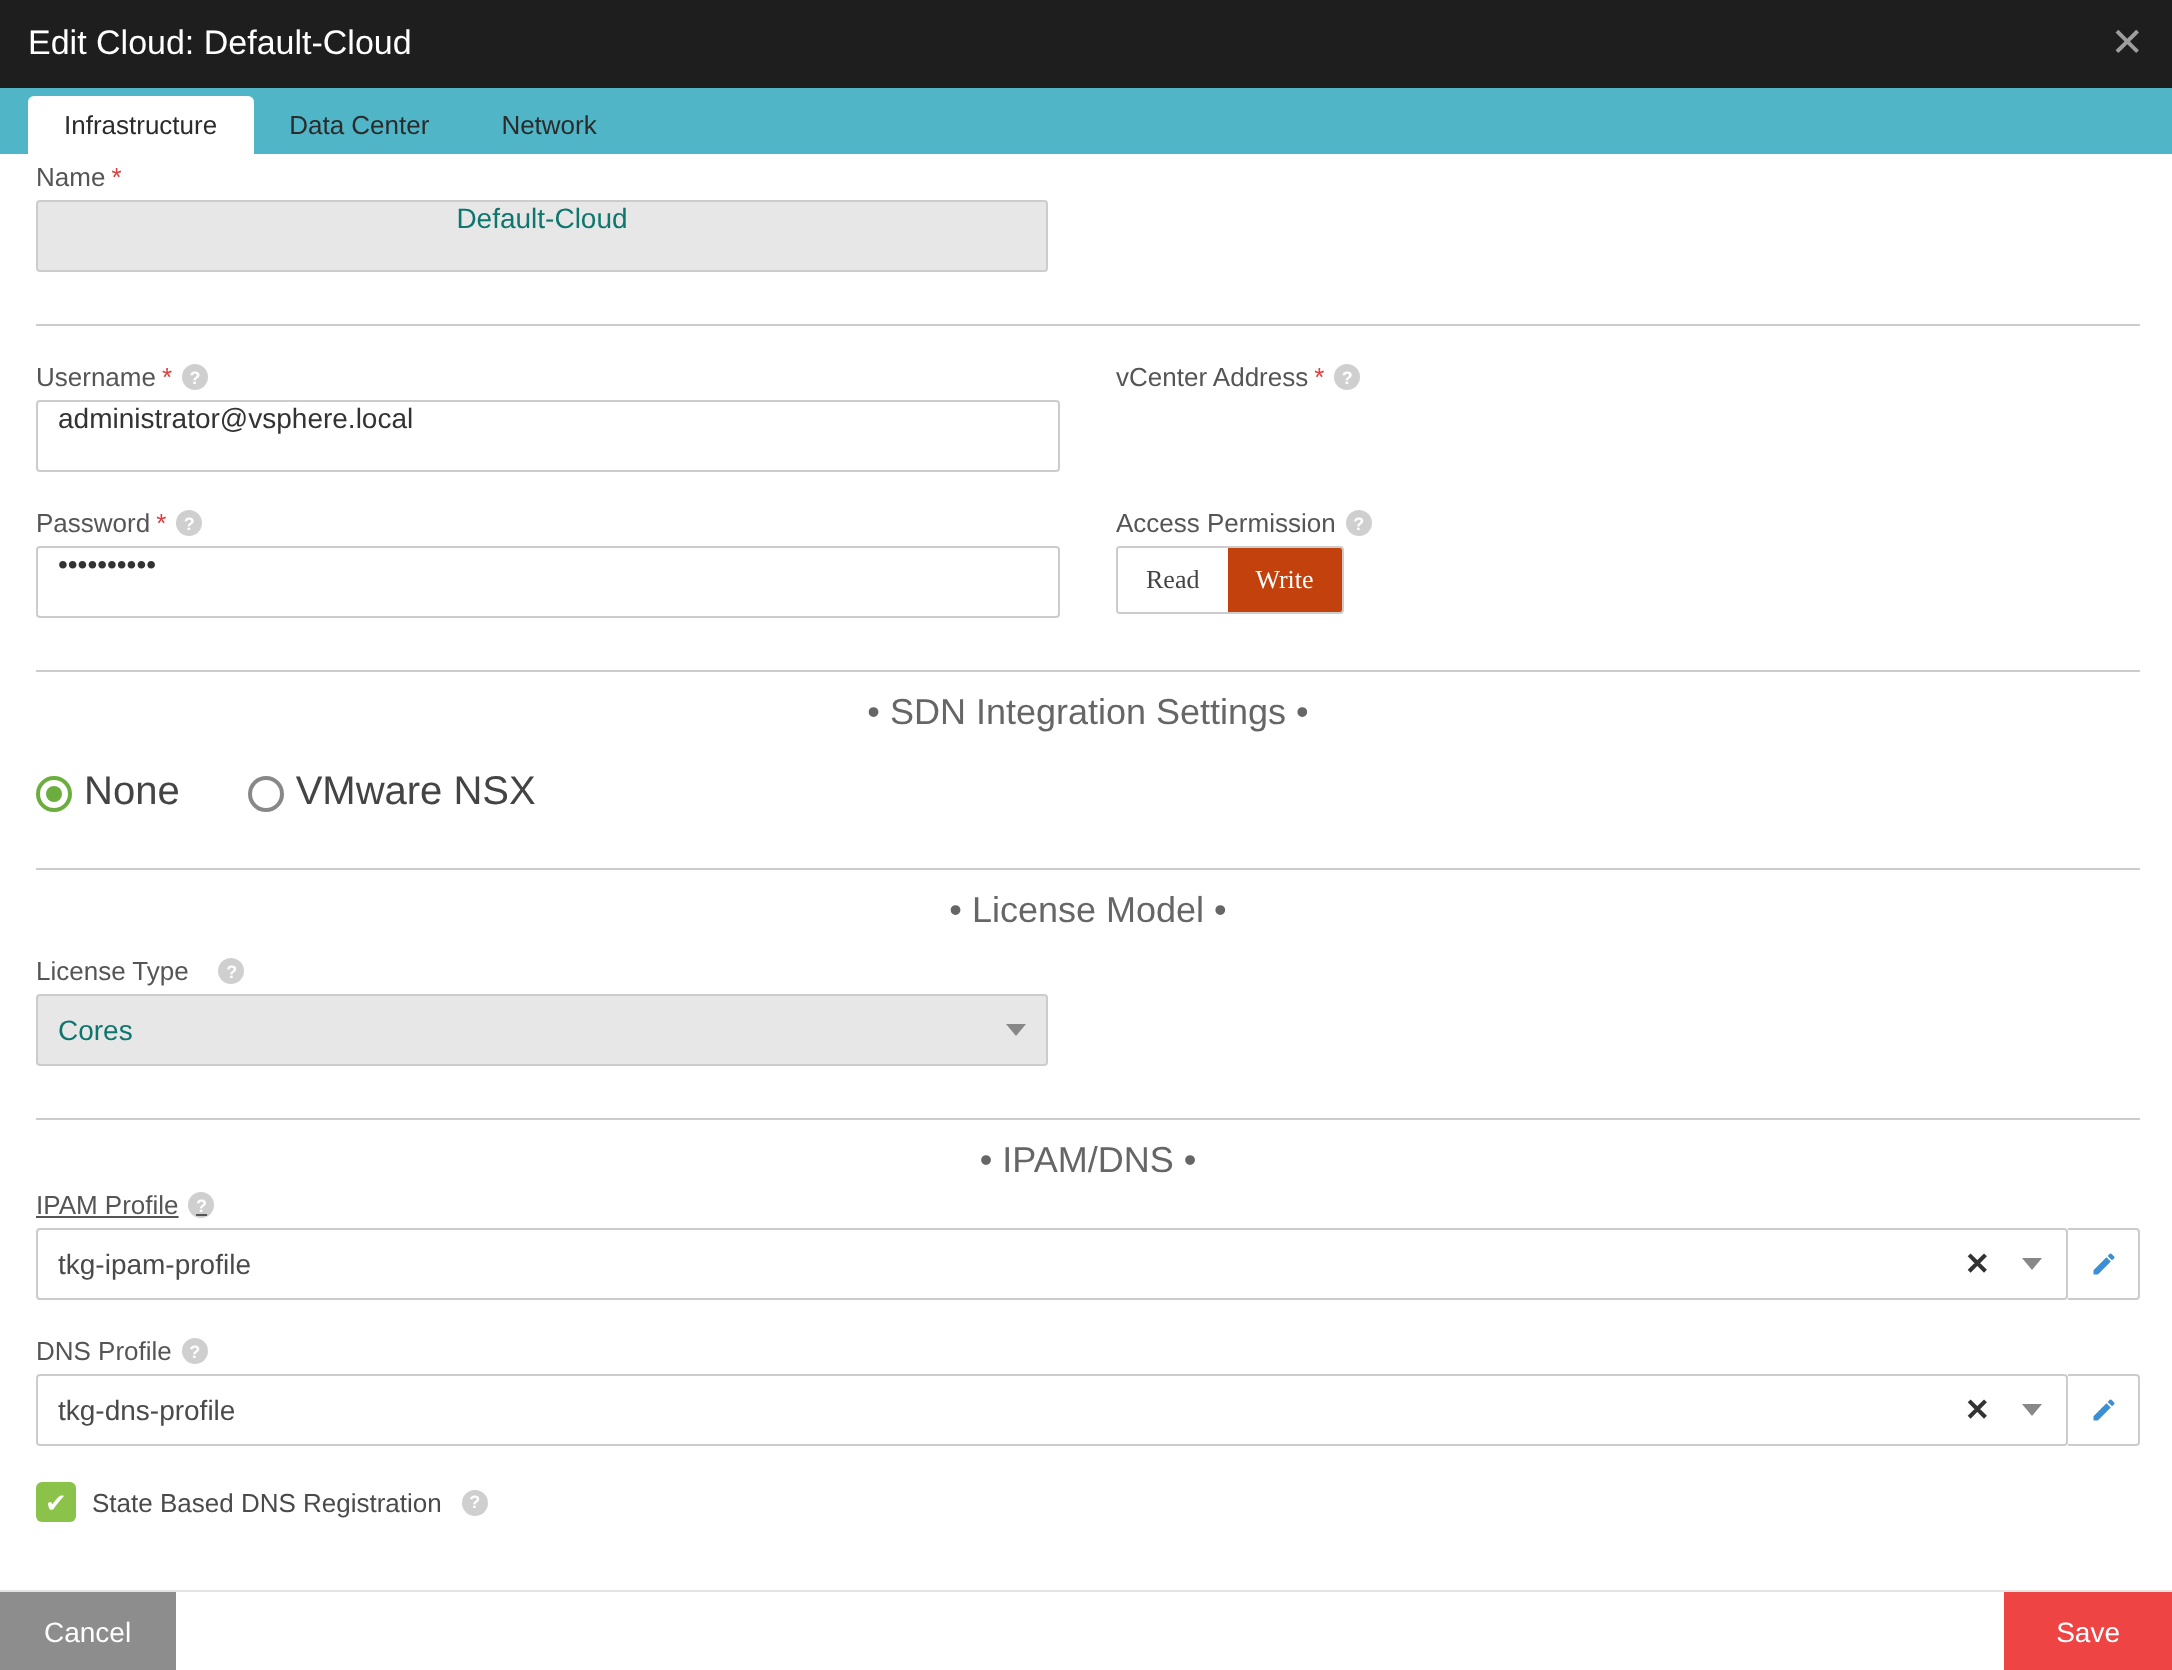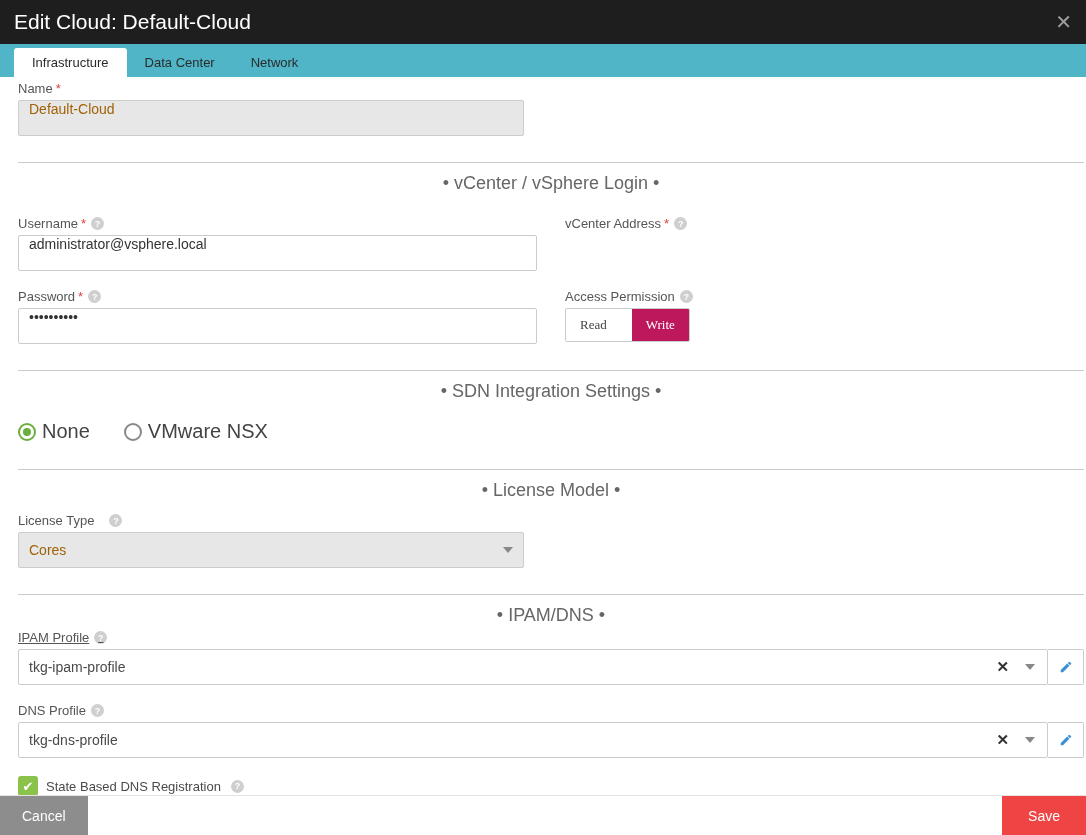--- a/index.html
+++ b/index.html
@@ -16,21 +16,21 @@
   .header {
     background: #1e1e1e;
     height: 44px;
     display: flex;
     align-items: center;
     padding: 0 14px;
     justify-content: space-between;
   }
   .header-title {
     color: #fff;
-    font-size: 21px;
+    font-size: 17px;
     font-weight: 400;
   }
   .close-x {
     color: #9e9e9e;
     font-size: 20px;
     cursor: pointer;
     line-height: 1;
   }
   .tabbar {
     background: #4fb5c7;
@@ -50,21 +50,21 @@
     border-top-left-radius: 3px;
     border-top-right-radius: 3px;
   }
   .content-wrap {
     position: absolute;
     top: 77px;
     bottom: 40px;
     left: 0;
     right: 0;
     overflow-y: scroll;
-    padding: 0 2px 20px 18px;
+    padding: 0 16px 20px 18px;
     background: #fff;
   }
   .field-label {
     font-size: 13px;
     color: #555;
     margin-bottom: 4px;
     margin-top: 4px;
     display: flex;
     align-items: center;
     gap: 3px;
@@ -80,21 +80,22 @@
     height: 36px;
     border: 1px solid #ccc;
     border-radius: 2px;
     padding: 0 10px;
     font-size: 14px;
     color: #333;
     background: #fff;
   }
   .input.disabled, .select.disabled {
     background: #e7e7e7;
-    color: #a16207;
+    color: #0f766e;
+    text-align: center;
   }
   .select {
     display:flex; align-items:center; justify-content:space-between;
     cursor: pointer;
   }
   .caret {
     width: 0; height: 0;
     border-left: 5px solid transparent;
     border-right: 5px solid transparent;
     border-top: 6px solid #888;
@@ -110,21 +111,21 @@
     color: #666;
     font-weight: 400;
     padding: 10px 0 4px;
   }
   .row { display: flex; gap: 28px; margin-top: 14px;}
   .col { flex:1; }
   .toggle-group { display:flex; border:1px solid #ccc; border-radius:2px; overflow:hidden; width: max-content;}
   .toggle-btn {
     padding: 8px 14px; font-size:13px; cursor:pointer; background:#fff; color:#444; border:none;font-family:Liberation Serif, serif;
   }
-  .toggle-btn.active { background:#be185d; color:#fff;margin-left:11px;}
+  .toggle-btn.active { background:#c2410c; color:#fff;}
   .radio-row { display:flex; gap:34px; margin-top:14px; align-items:center;}
   .radio {
     width:18px; height:18px; border:2px solid #888; border-radius:50%;
     display:inline-flex; align-items:center; justify-content:center; margin-right:6px;
     background:#fff;
   }
   .radio.selected { border-color:#6cae3e; }
   .radio.selected::after{
     content:""; width:8px; height:8px; background:#6cae3e; border-radius:50%;
   }
@@ -198,21 +199,20 @@
     <span>Name</span>
       <span class="req">*</span>
   </div>
   <div class="half">
     <div class="input disabled">
       <span>Default-Cloud</span>
     </div>
   </div>
 
   <hr class="section-rule">
-  <div class="section-title">• <span>vCenter / vSphere Login</span> •</div>
 
   <div class="row">
     <div class="col">
       <div class="field-label">
         <span>Username</span>
           <span class="req">*</span>
         <span class="help">?</span>
       </div>
       <div class="input">
         <span>administrator@vsphere.local</span>

